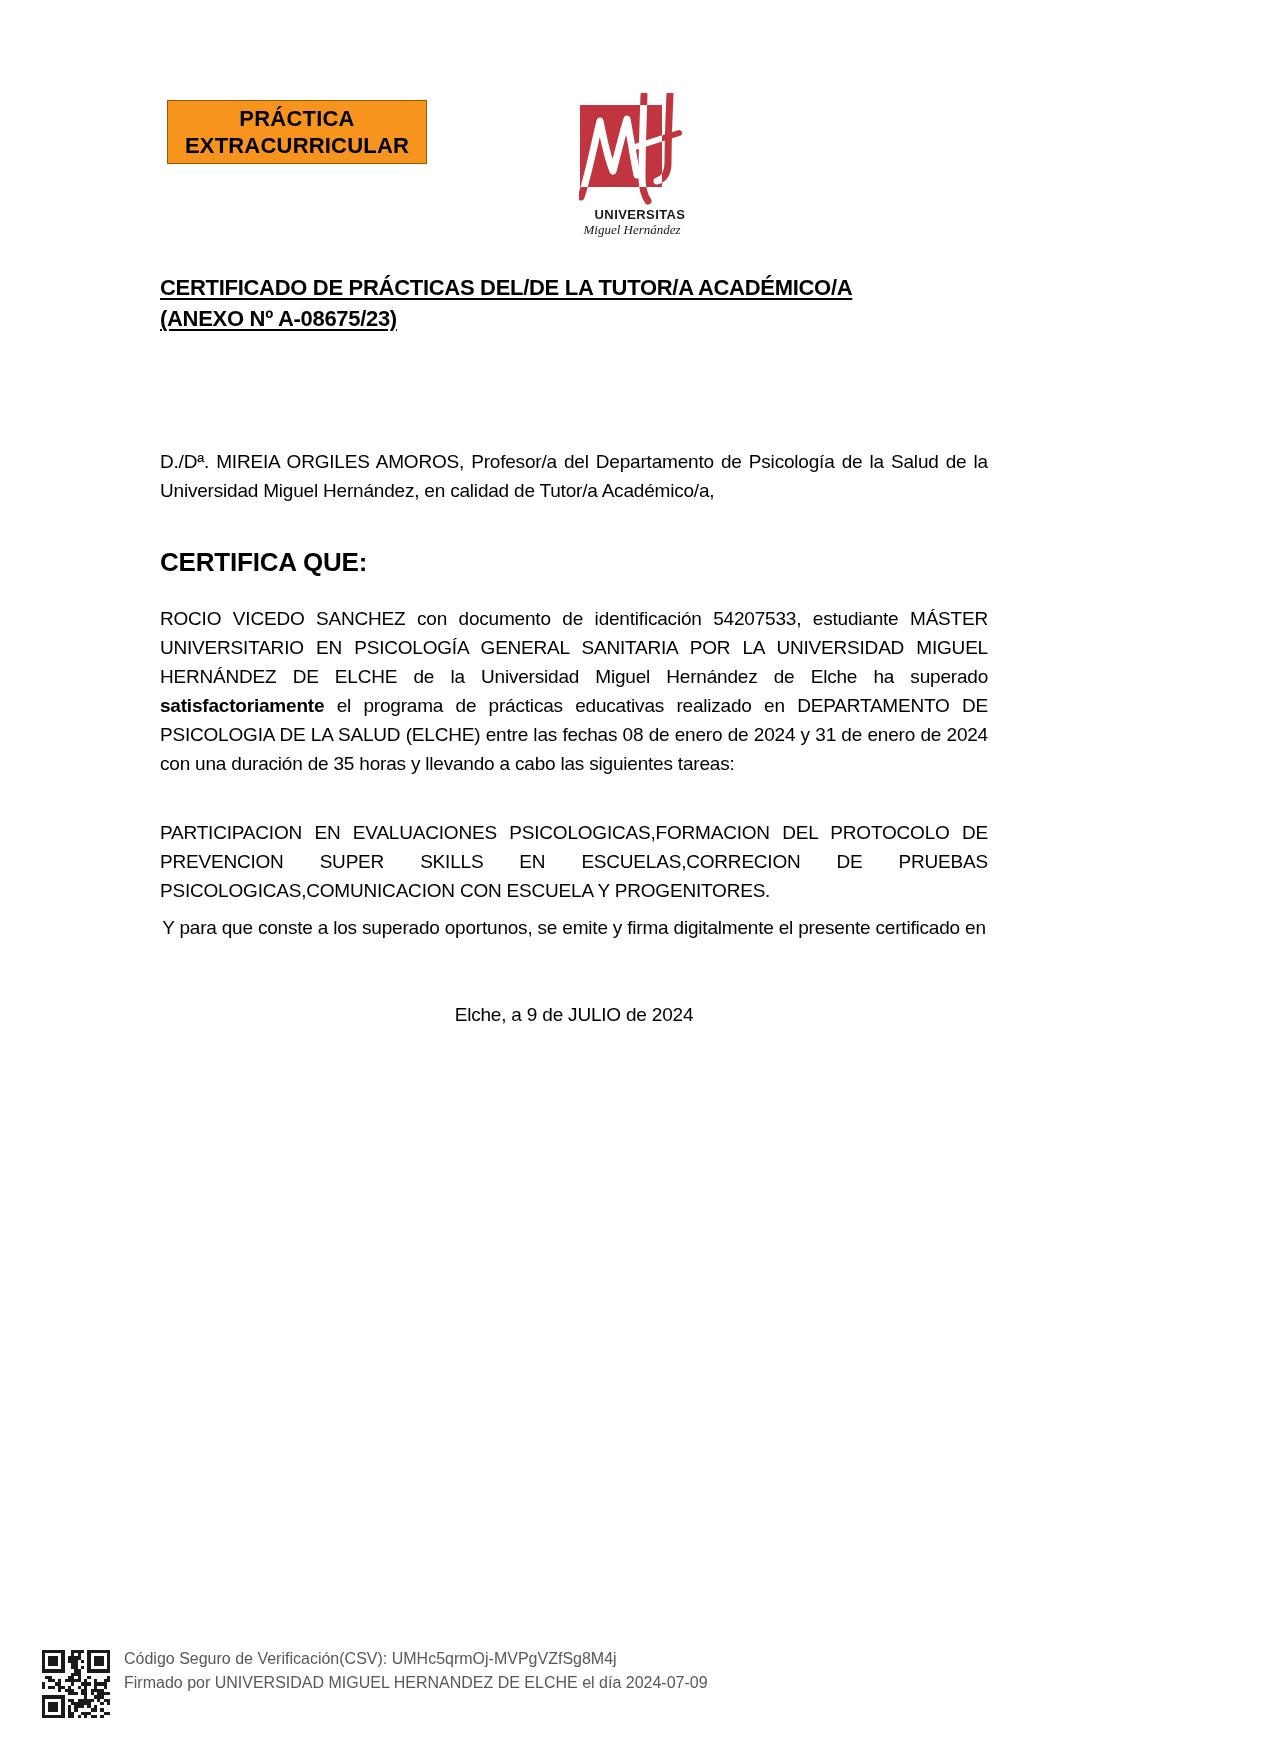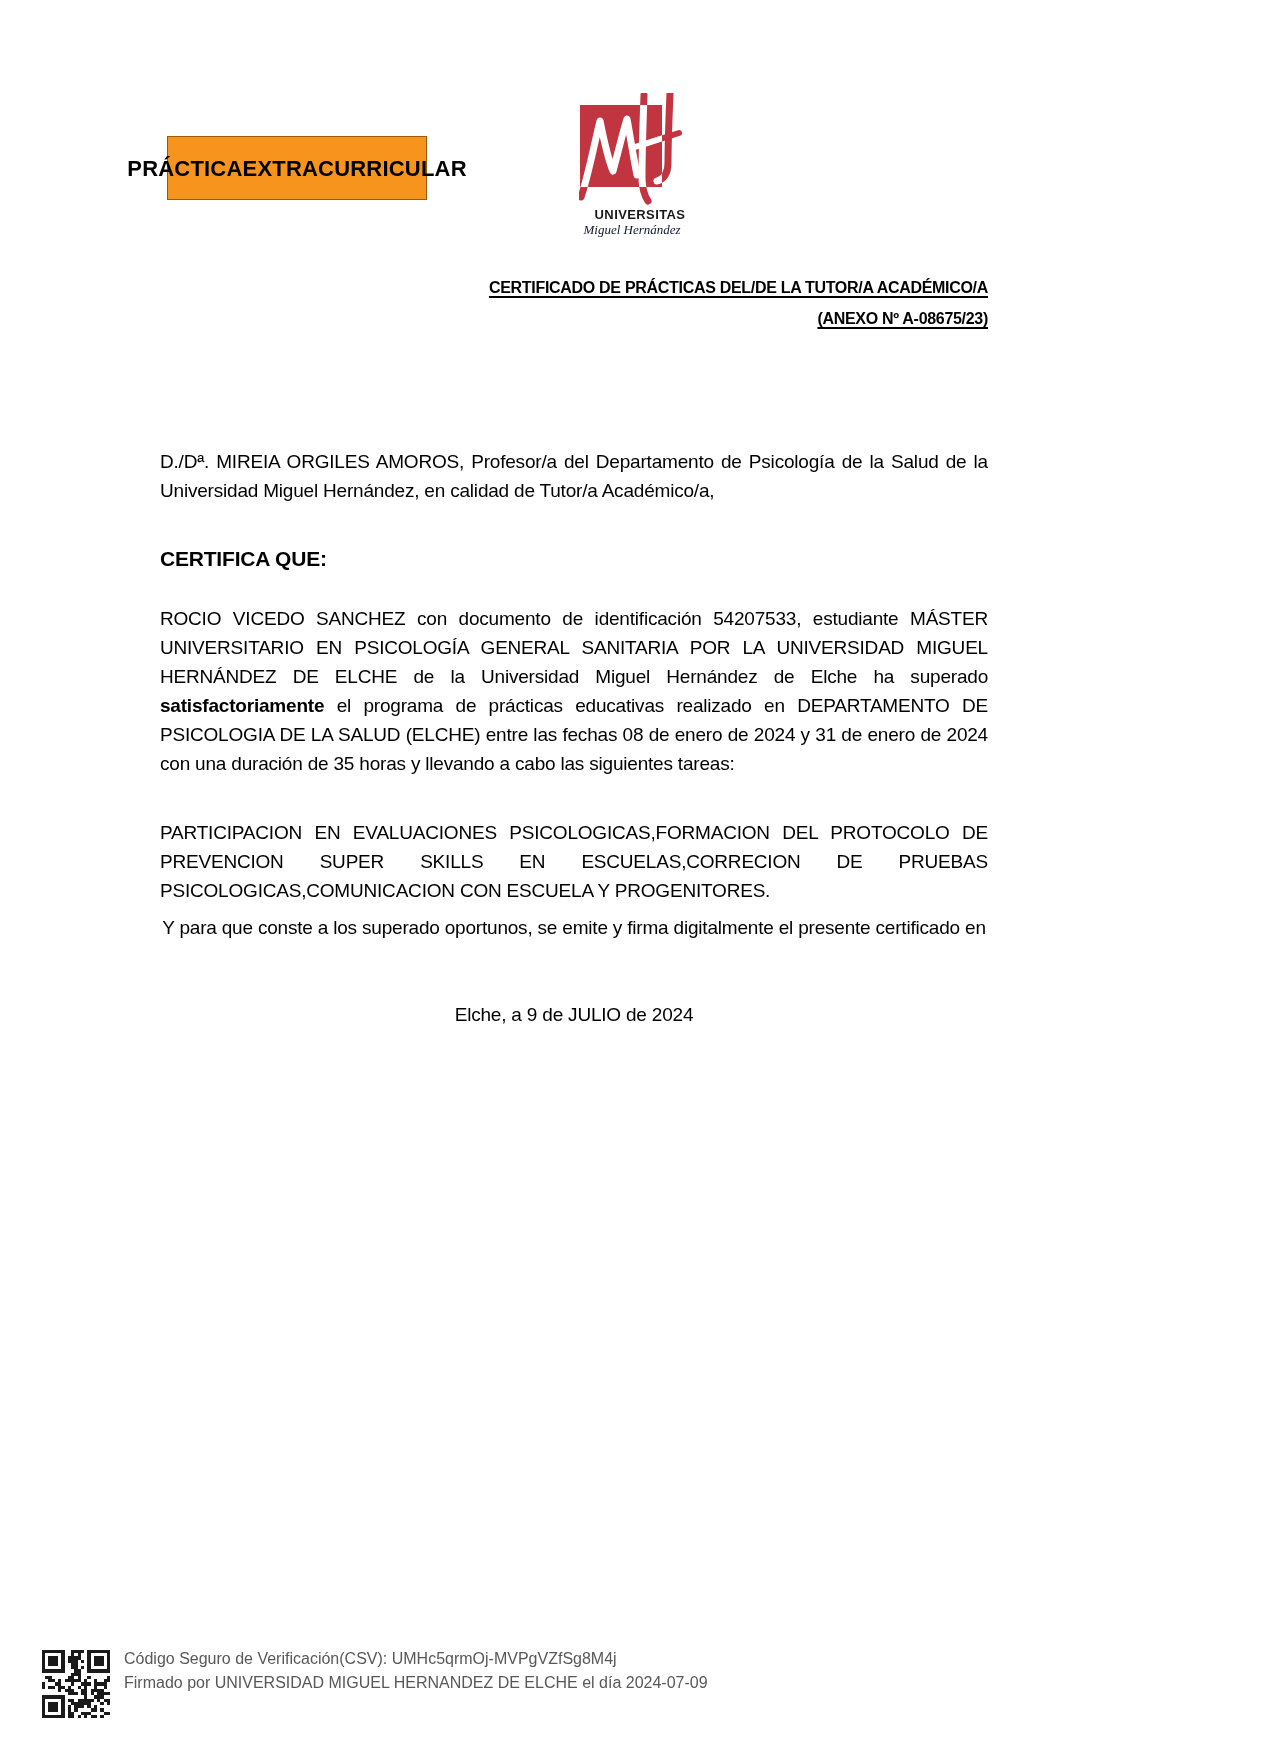--- a/index.html
+++ b/index.html
@@ -15,25 +15,24 @@
   }
 
   
   .badge {
     position: absolute;
     left: 167px; top: 100px;
     width: 258px; height: 62px;
     background: #F7941D;
     border: 1px solid #9a5a00;
     display: flex;
-    flex-direction: row;
+    flex-direction: column;
     align-items: center;
     justify-content: center;
     text-align: center;
-    margin-top: 36px;
   }
   .badge span {
     font-size: 22px;
     font-weight: bold;
     line-height: 27px;
     letter-spacing: 0.2px;
     color: #000;
   }
 
   
@@ -62,23 +61,23 @@
     font-size: 13px;
     color: #0f172a;
     white-space: nowrap;
   }
 
   
   .doc-title {
     position: absolute;
     left: 160px; top: 272px;
     width: 828px;
-    text-align: right;
+    text-align: left;
     font-weight: bold;
-    font-size: 16px;
+    font-size: 22px;
     line-height: 31px;
     letter-spacing: -0.3px;
   }
   .doc-title .t-line {
     text-decoration: underline;
     text-decoration-thickness: 2px;
     text-underline-offset: 3px;
   }
 
   
@@ -89,21 +88,21 @@
     font-size: 19px;
     line-height: 29px;
     letter-spacing: -0.2px;
     text-align: justify;
   }
   .para.center { text-align: center; }
   .para .bold { font-weight: bold; }
   .heading-line {
     position: absolute;
     left: 160px;
-    font-size: 21px;
+    font-size: 26px;
     font-weight: bold;
     letter-spacing: -0.2px;
   }
 
   
   .footer-qr {
     position: absolute;
     left: 42px; top: 1650px;
     width: 68px; height: 68px;
   }

